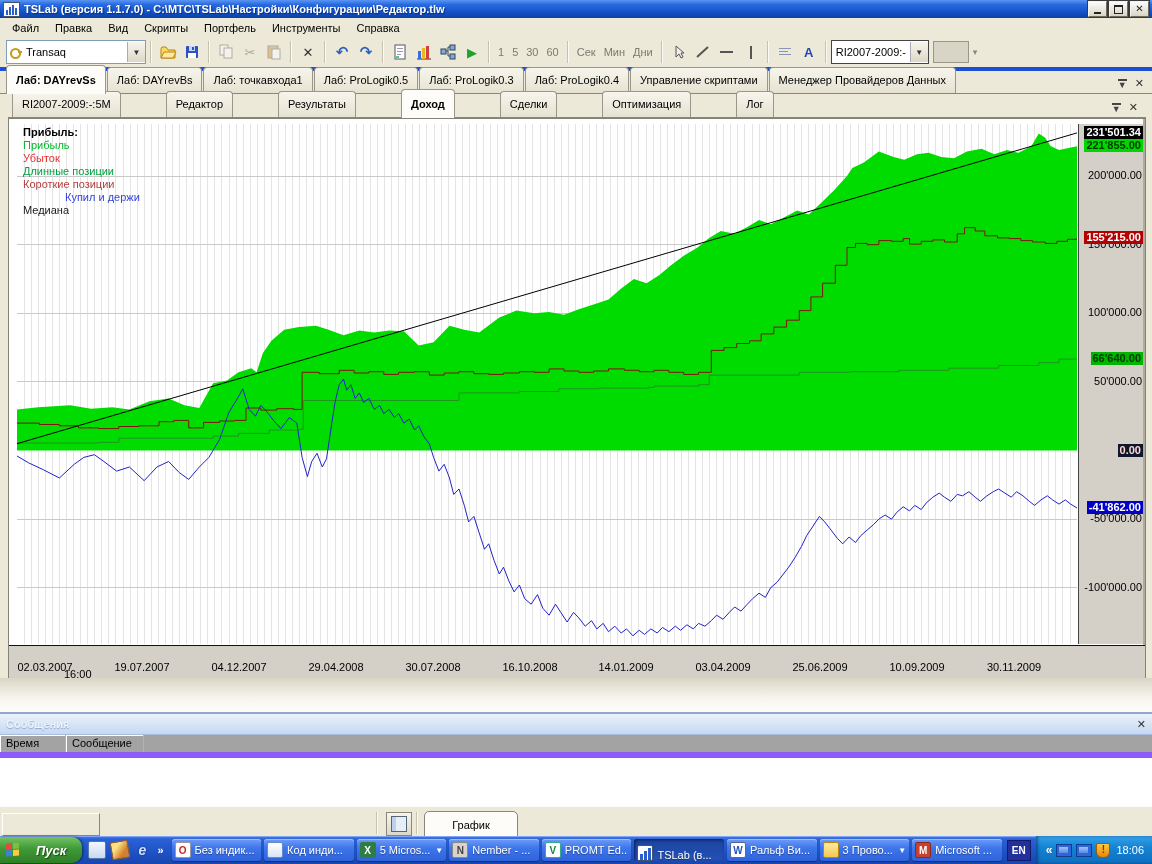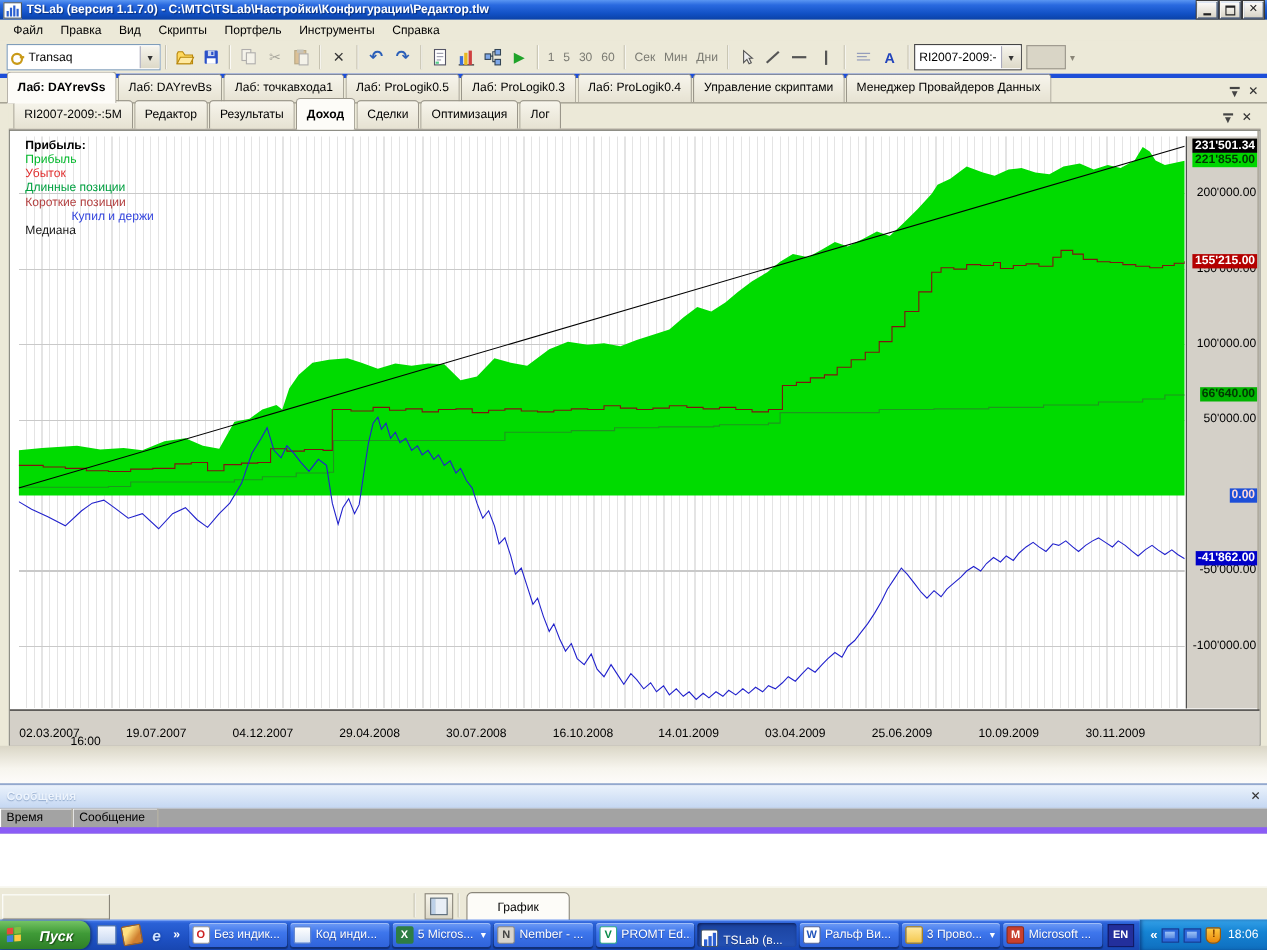--- a/index.html
+++ b/index.html
@@ -319,21 +319,21 @@
       <span class="tab">Управление скриптами</span>
       <span class="tab">Менеджер Провайдеров Данных</span>
     </span>
   <span class="strip-icons">
     <span class="pin-ico">▼</span>
     <span class="x-ico">✕</span>
   </span>
 </div>
 
 <div class="abs tabstrip" id="tabs2">
-  <span id="view-tabs-list" style="display:flex;align-items:flex-end;">
+  <span id="view-tabs-list" style="display:flex;align-items:flex-end;gap:44px;">
       <span class="tab">RI2007-2009:-:5M</span>
       <span class="tab">Редактор</span>
       <span class="tab">Результаты</span>
       <span class="tab active">Доход</span>
       <span class="tab">Сделки</span>
       <span class="tab">Оптимизация</span>
       <span class="tab">Лог</span>
     </span>
   <span class="strip-icons">
     <span class="pin-ico">▼</span>
@@ -521,21 +521,21 @@
       <div class="scale-tick" style="top: 45px;">200'000.00</div>
       <div class="scale-tick" style="top: 114px;">150'000.00</div>
       <div class="scale-tick" style="top: 182px;">100'000.00</div>
       <div class="scale-tick" style="top: 251px;">50'000.00</div>
       <div class="scale-tick" style="top: 388px;">-50'000.00</div>
       <div class="scale-tick" style="top: 457px;">-100'000.00</div>
       <div class="scale-badge" style="top: 2px; background: rgb(0, 0, 0); color: rgb(255, 255, 255);">231'501.34</div>
       <div class="scale-badge" style="top: 15px; background: rgb(0, 214, 0); color: rgb(0, 56, 0);">221'855.00</div>
       <div class="scale-badge" style="top: 107px; background: rgb(180, 0, 0); color: rgb(255, 255, 255);">155'215.00</div>
       <div class="scale-badge" style="top: 228px; background: rgb(0, 180, 0); color: rgb(0, 56, 0);">66'640.00</div>
-      <div class="scale-badge" style="top: 320px; background: #1d4ed8; color: rgb(255, 216, 216);">0.00</div>
+      <div class="scale-badge" style="top: 320px; background: #0f172a; color: rgb(255, 216, 216);">0.00</div>
       <div class="scale-badge" style="top: 377px; background: rgb(0, 0, 200); color: rgb(255, 255, 255);">-41'862.00</div>
     </div>
   <div id="right-gutter"></div>
   <div id="xaxis">
     <span id="x-time">16:00</span>
     <span id="x-dates"><div class="x-date" style="left: 36px;">02.03.2007</div><div class="x-date" style="left: 133px;">19.07.2007</div><div class="x-date" style="left: 230px;">04.12.2007</div><div class="x-date" style="left: 327px;">29.04.2008</div><div class="x-date" style="left: 424px;">30.07.2008</div><div class="x-date" style="left: 521px;">16.10.2008</div><div class="x-date" style="left: 617px;">14.01.2009</div><div class="x-date" style="left: 714px;">03.04.2009</div><div class="x-date" style="left: 811px;">25.06.2009</div><div class="x-date" style="left: 908px;">10.09.2009</div><div class="x-date" style="left: 1005px;">30.11.2009</div></span>
   </div>
 </div>
 
 <div class="abs" id="gap-strip"></div>

